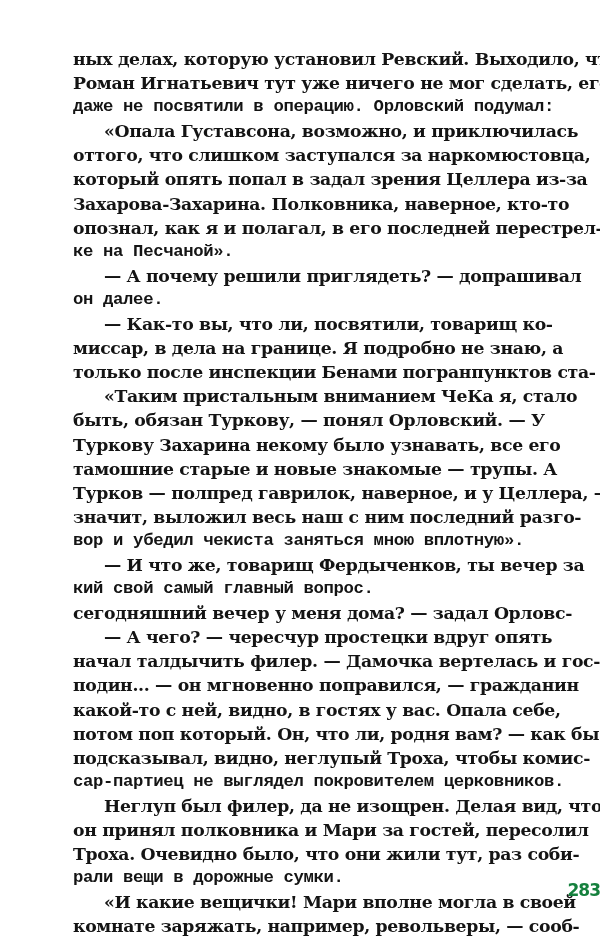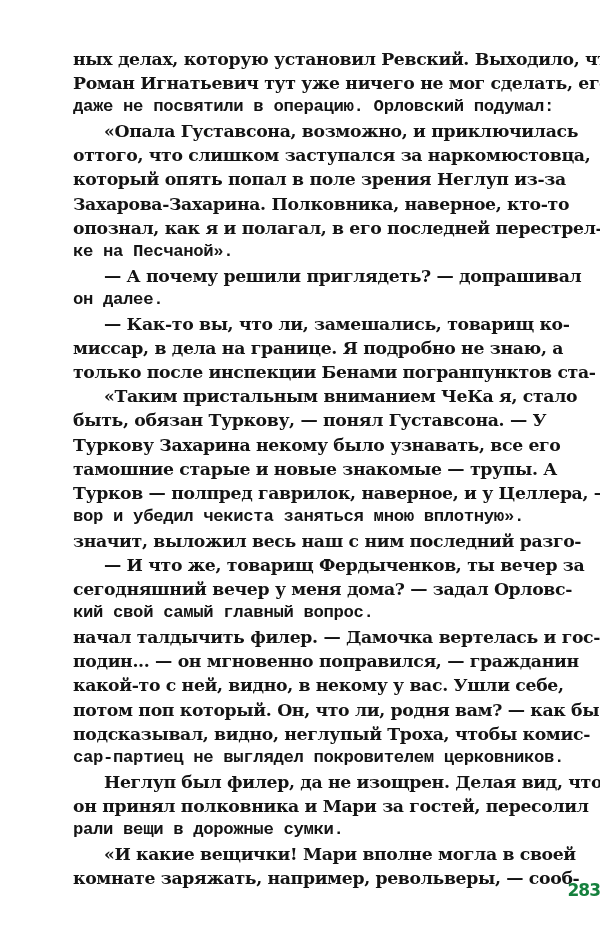--- a/index.html
+++ b/index.html
@@ -45,65 +45,67 @@
 
   <div>
     <span class="line">ных делах, которую установил Ревский. Выходило, что</span>
     <span class="line">Роман Игнатьевич тут уже ничего не мог сделать, его</span>
     <span class="line last">даже не посвятили в операцию. Орловский подумал:</span>
   </div>
 
   <div>
     <span class="line indent">«Опала Густавсона, возможно, и приключилась</span>
     <span class="line">оттого, что слишком заступался за наркомюстовца,</span>
-    <span class="line">который опять попал в поле зрения Неглуп из-за</span>
+    <span class="line">который опять попал в задал зрения Целлера из-за</span>
     <span class="line">Захарова-Захарина. Полковника, наверное, кто-то</span>
     <span class="line">опознал, как я и полагал, в его последней перестрел-</span>
     <span class="line last">ке на Песчаной».</span>
   </div>
 
   <div>
     <span class="line indent">— А почему решили приглядеть? — допрашивал</span>
     <span class="line last">он далее.</span>
   </div>
 
   <div>
-    <span class="line indent">— Как-то вы, что ли, замешались, товарищ ко-</span>
+    <span class="line indent">— Как-то вы, что ли, посвятили, товарищ ко-</span>
     <span class="line">миссар, в дела на границе. Я подробно не знаю, а</span>
     <span class="line">только после инспекции Бенами погранпунктов ста-</span>
   </div>
 
   <div>
     <span class="line indent">«Таким пристальным вниманием ЧеКа я, стало</span>
-    <span class="line">быть, обязан Туркову, — понял Густавсона. — У</span>
+    <span class="line">быть, обязан Туркову, — понял Орловский. — У</span>
     <span class="line">Туркову Захарина некому было узнавать, все его</span>
     <span class="line">тамошние старые и новые знакомые — трупы. А</span>
     <span class="line">Турков — полпред гаврилок, наверное, и у Целлера, —</span>
+    <span class="line">значит, выложил весь наш с ним последний разго-</span>
     <span class="line last">вор и убедил чекиста заняться мною вплотную».</span>
-    <span class="line">значит, выложил весь наш с ним последний разго-</span>
   </div>
 
   <div>
     <span class="line indent">— И что же, товарищ Фердыченков, ты вечер за</span>
+    <span class="line last">кий свой самый главный вопрос.</span>
     <span class="line">сегодняшний вечер у меня дома? — задал Орловс-</span>
-    <span class="line last">кий свой самый главный вопрос.</span>
   </div>
 
   <div>
+    <span class="line indent">— А чего? — чересчур простецки вдруг опять</span>
     <span class="line">начал талдычить филер. — Дамочка вертелась и гос-</span>
     <span class="line">подин... — он мгновенно поправился, — гражданин</span>
-    <span class="line">какой-то с ней, видно, в некому у вас. Ушли себе,</span>
+    <span class="line">какой-то с ней, видно, в гостях у вас. Опала себе,</span>
     <span class="line">потом поп который. Он, что ли, родня вам? — как бы</span>
     <span class="line">подсказывал, видно, неглупый Троха, чтобы комис-</span>
     <span class="line last">сар-партиец не выглядел покровителем церковников.</span>
   </div>
 
   <div>
     <span class="line indent">Неглуп был филер, да не изощрен. Делая вид, что</span>
     <span class="line">он принял полковника и Мари за гостей, пересолил</span>
+    <span class="line">Троха. Очевидно было, что они жили тут, раз соби-</span>
     <span class="line last">рали вещи в дорожные сумки.</span>
   </div>
 
   <div>
     <span class="line indent">«И какие вещички! Мари вполне могла в своей</span>
     <span class="line">комнате заряжать, например, револьверы, — сооб-</span>
 
   </div>
 </div>
 

